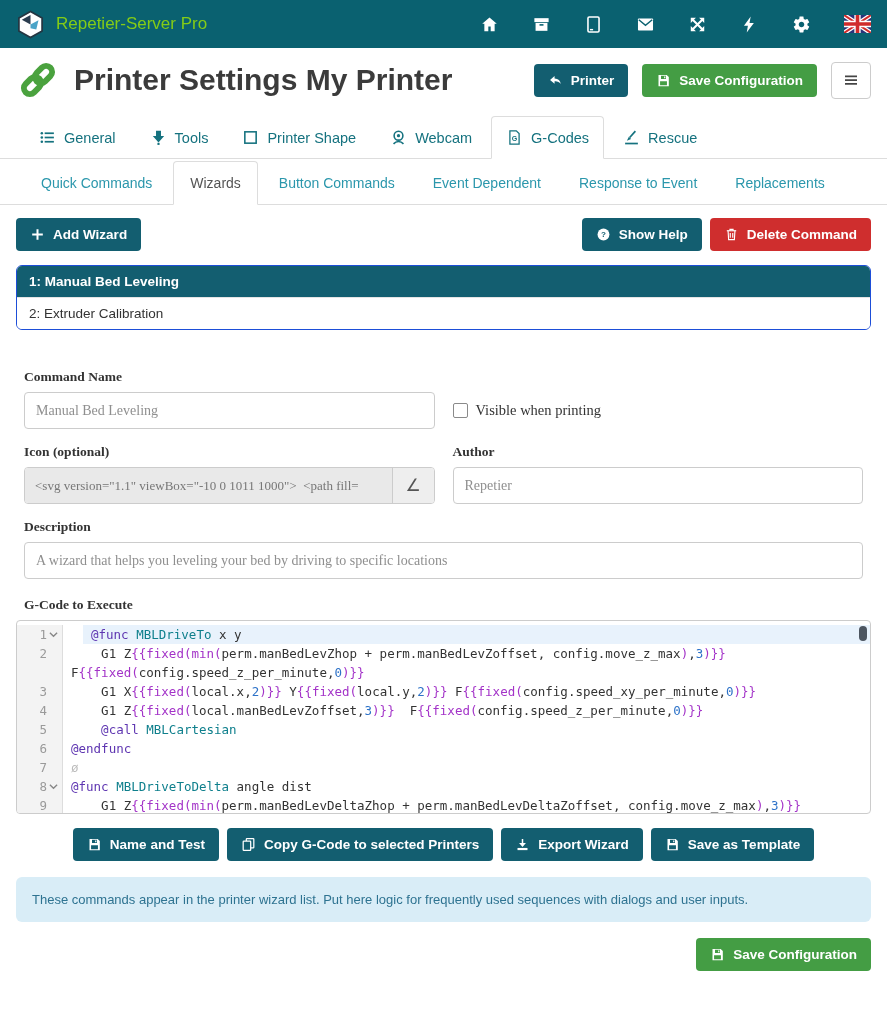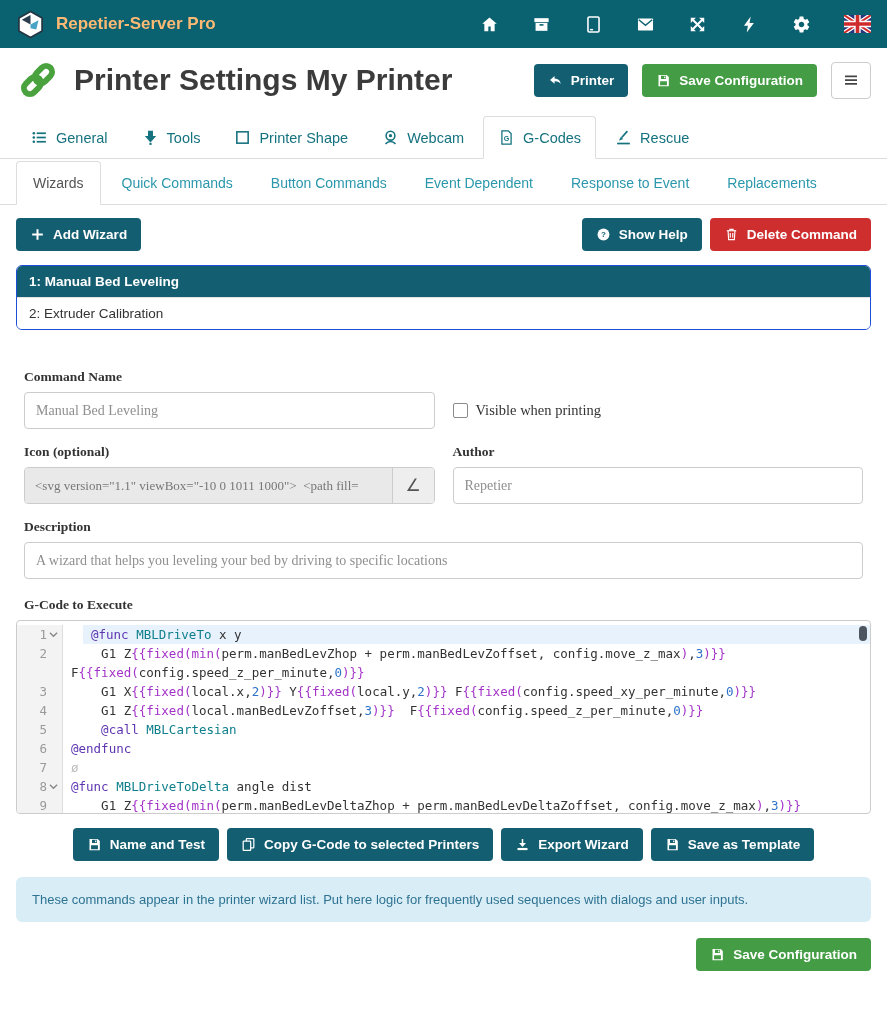--- a/index.html
+++ b/index.html
@@ -11,21 +11,21 @@
   html,body{margin:0;padding:0;}
   body{
     width:887px;height:1022px;overflow:hidden;background:#fff;
     font-family:"Liberation Sans",sans-serif;color:#333;
   }
   .icn{display:inline-flex;align-items:center;justify-content:center;line-height:0;}
   .icn svg{display:block;}
 
   
   .navbar{height:48px;background:var(--navbar);display:flex;align-items:center;padding:0 16px;}
-  .brand{display:flex;align-items:center;gap:11px;color:#fdba74;font-size:17px;font-weight:bold;}
+  .brand{display:flex;align-items:center;gap:11px;color:#84cc16;font-size:17px;font-weight:normal;}
   .brand .logo svg{width:29px;height:29px;}
   .nav-icons{margin-left:auto;display:flex;align-items:center;gap:33px;}
   .nav-ic{color:#fff;cursor:pointer;line-height:0;}
   .nav-ic svg{width:19px;height:19px;}
   .nav-ic.flag svg{width:27px;height:18px;}
 
   
   .pagehead{display:flex;align-items:center;gap:14px;padding:10px 16px 12px;}
   .pagehead .linkicon svg{width:44px;height:44px;}
   .pagetitle{font-size:30px;font-weight:bold;color:#3b3b3b;margin-right:auto;white-space:nowrap;}
@@ -33,21 +33,21 @@
        color:#fff;font-family:inherit;font-size:13.5px;font-weight:600;padding:9px 14px;cursor:pointer;}
   .btn .icn svg{width:15px;height:15px;}
   .btn.teal{background:var(--teal);}
   .btn.green{background:var(--green);}
   .btn.red{background:var(--red);}
   .menu-btn{width:40px;height:37px;background:#fff;border:1px solid #ccc;border-radius:4px;
        display:flex;align-items:center;justify-content:center;color:#444;cursor:pointer;}
   .menu-btn svg{width:18px;height:18px;}
 
   
-  .tabrow{display:flex;align-items:flex-end;padding:2px 16px 0;border-bottom:1px solid #ddd;gap:4px;}
+  .tabrow{display:flex;align-items:flex-end;padding:2px 24px 0;border-bottom:1px solid #ddd;gap:4px;}
   .tab{display:flex;align-items:center;gap:8px;padding:12px 14px;font-size:14.5px;
        color:var(--tabcol);cursor:pointer;border:1px solid transparent;margin-bottom:-1px;white-space:nowrap;}
   .tab .icn{color:var(--tabcol);}
   .tab .icn svg{width:17px;height:17px;}
   .tab.active{background:#fff;border:1px solid #ddd;border-bottom:1px solid #fff;border-radius:4px 4px 0 0;}
   .subtab{padding:13px 16px;font-size:14px;color:var(--subtabcol);cursor:pointer;
        border:1px solid transparent;margin-bottom:-1px;white-space:nowrap;}
   .subtab.active{color:#555;background:#fff;border:1px solid #ddd;border-bottom:1px solid #fff;border-radius:4px 4px 0 0;}
 
   
@@ -240,22 +240,22 @@
           <path d="M17.5 3 9.5 12" stroke="currentColor" stroke-width="2.4" fill="none"></path>
           <path d="M5.5 16.5 11.5 14.2l-3.2-3.2z" fill="currentColor"></path>
           <path d="M3 20.5h18" stroke="currentColor" stroke-width="2.4" fill="none"></path>
         </svg>
       </span>
       <span>Rescue</span>
     </div>
   </div>
 
 <div class="tabrow">
+    <div class="subtab">Quick Commands</div>
     <div class="subtab active">Wizards</div>
-    <div class="subtab">Quick Commands</div>
     <div class="subtab">Button Commands</div>
     <div class="subtab">Event Dependent</div>
     <div class="subtab">Response to Event</div>
     <div class="subtab">Replacements</div>
   </div>
 
 <div class="toolbar">
   <button class="btn teal">
     <span class="icn">
         <svg viewBox="0 0 24 24" fill="currentColor">

